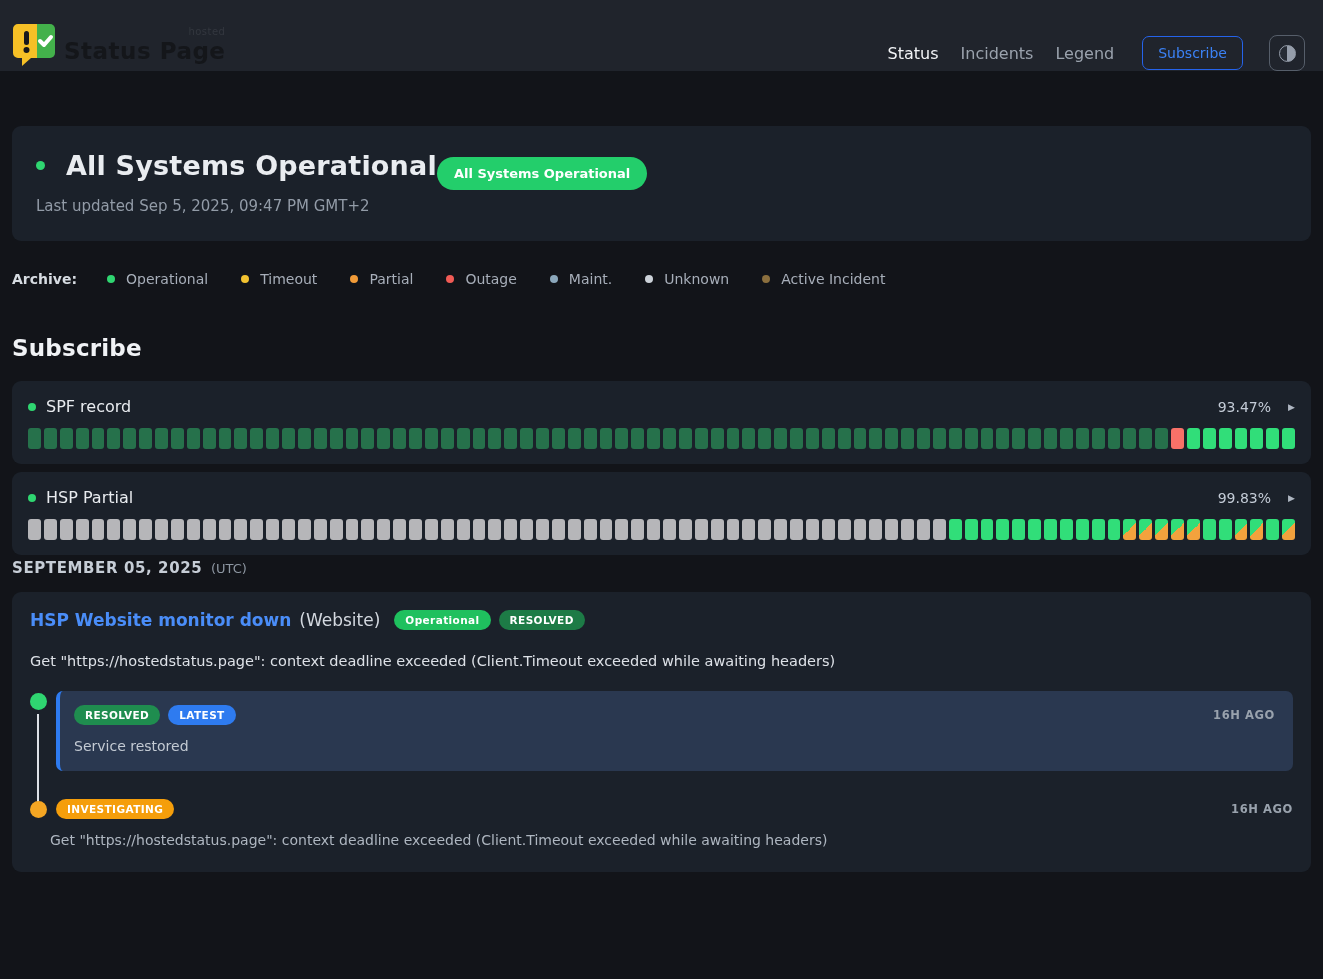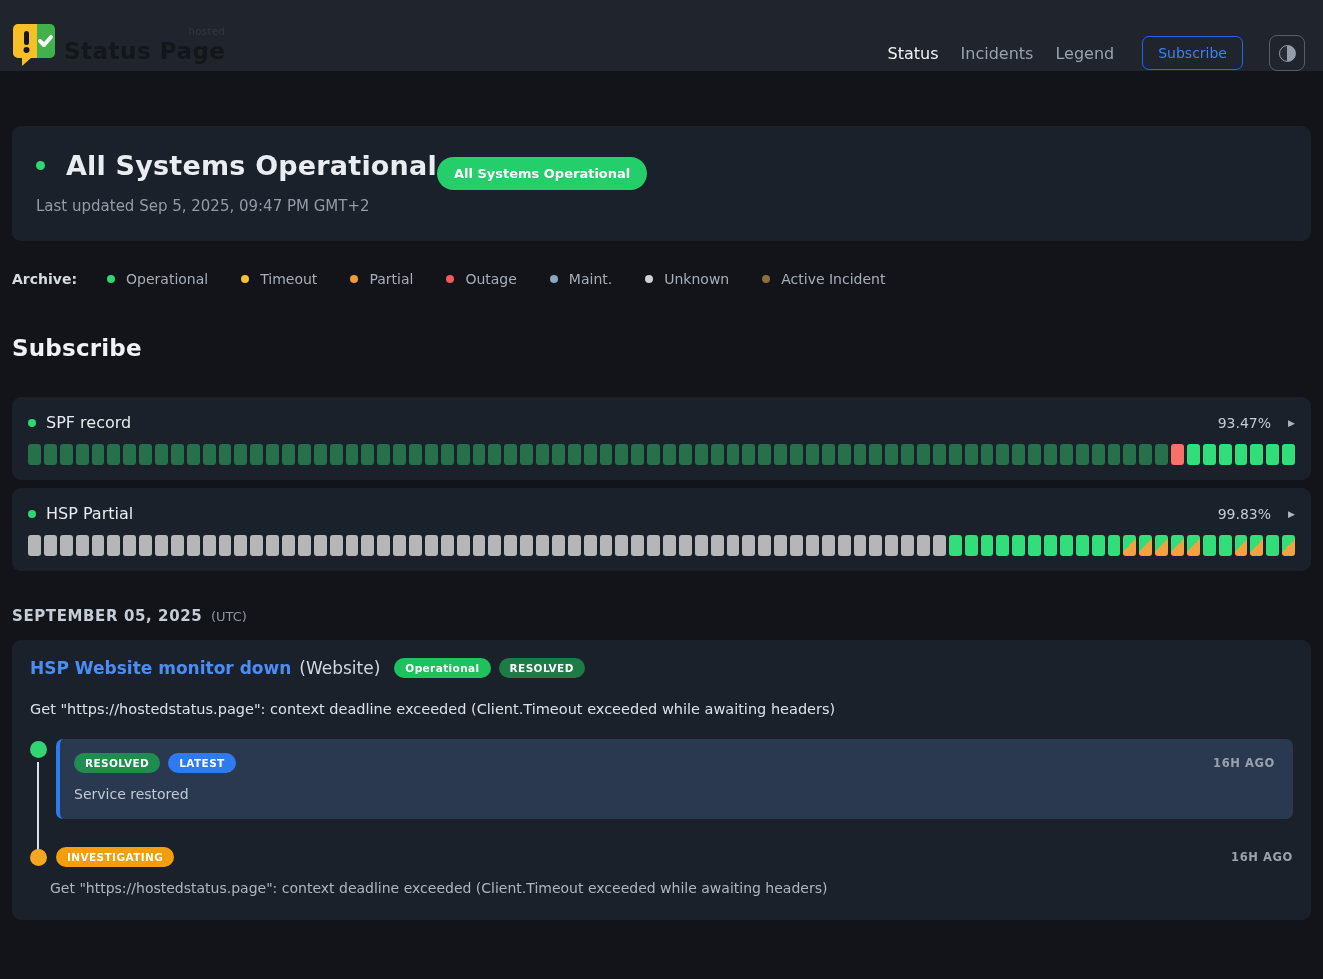--- a/index.html
+++ b/index.html
@@ -56,32 +56,32 @@
   
   .legend { margin-top:30px; display:flex; align-items:center; font-size:14px; }
   .legend-label { font-weight:bold; color:#d6dbe1; margin-right:30px; }
   .legend-items { display:flex; align-items:center; gap:33px; }
   .legend-item { display:flex; align-items:center; gap:11px; color:#a7aeb9; }
   .legend-item .dot { width:8px; height:8px; }
   
   .section-title { font-size:23px; font-weight:600; color:#f0f2f5; letter-spacing:.2px; }
   .components-title { margin-top:48px; }
   
-  .component-card { margin-top:36px; padding:16px 16px 15px 16px; }
+  .component-card { margin-top:20px; padding:16px 16px 15px 16px; }
   .component-card + .component-card { margin-top:8px; }
   .comp-head { display:flex; align-items:center; }
   .comp-name { font-size:16px; color:#e8ebef; margin-left:10px; font-weight:500; }
   .comp-right { margin-left:auto; display:flex; align-items:center; gap:17px; }
   .comp-uptime { font-size:14px; color:#c3cbd6; }
   .comp-chevron { font-size:9px; color:#aeb6c1; cursor:pointer; }
   .bars { display:flex; gap:3px; margin-top:12px; height:21px; }
   .bar { flex:1; border-radius:3px; }
   
   .incidents-title { margin-top:50px; }
-  .date-row { margin-top:36px; font-size:15px; }
+  .date-row { margin-top:4px; font-size:15px; }
   .date-label { font-weight:bold; color:#c6cdd6; letter-spacing:.6px; }
   .date-tz { font-size:13px; color:#8d96a1; margin-left:4px; }
   .incident-card { margin-top:15px; padding:18px 18px 24px 18px; }
   .incident-title-row { display:flex; align-items:center; gap:8px; }
   .incident-link { color:#4a8df8; font-size:17px; font-weight:bold; text-decoration:none; cursor:pointer; }
   .incident-component { color:#d3d8df; font-size:17px; }
   .pill {
     color:#fff; font-size:10.5px; font-weight:bold; padding:4px 11px;
     border-radius:999px; letter-spacing:.4px; white-space:nowrap;
   }

